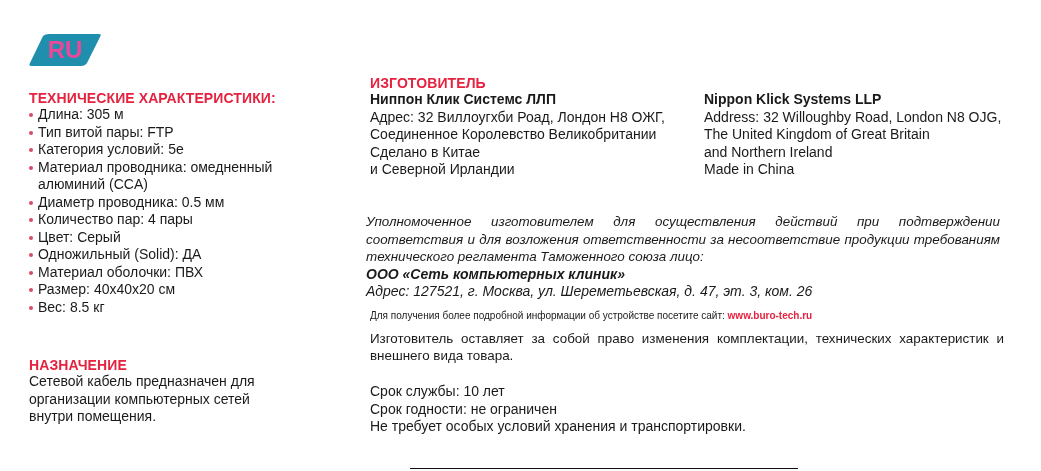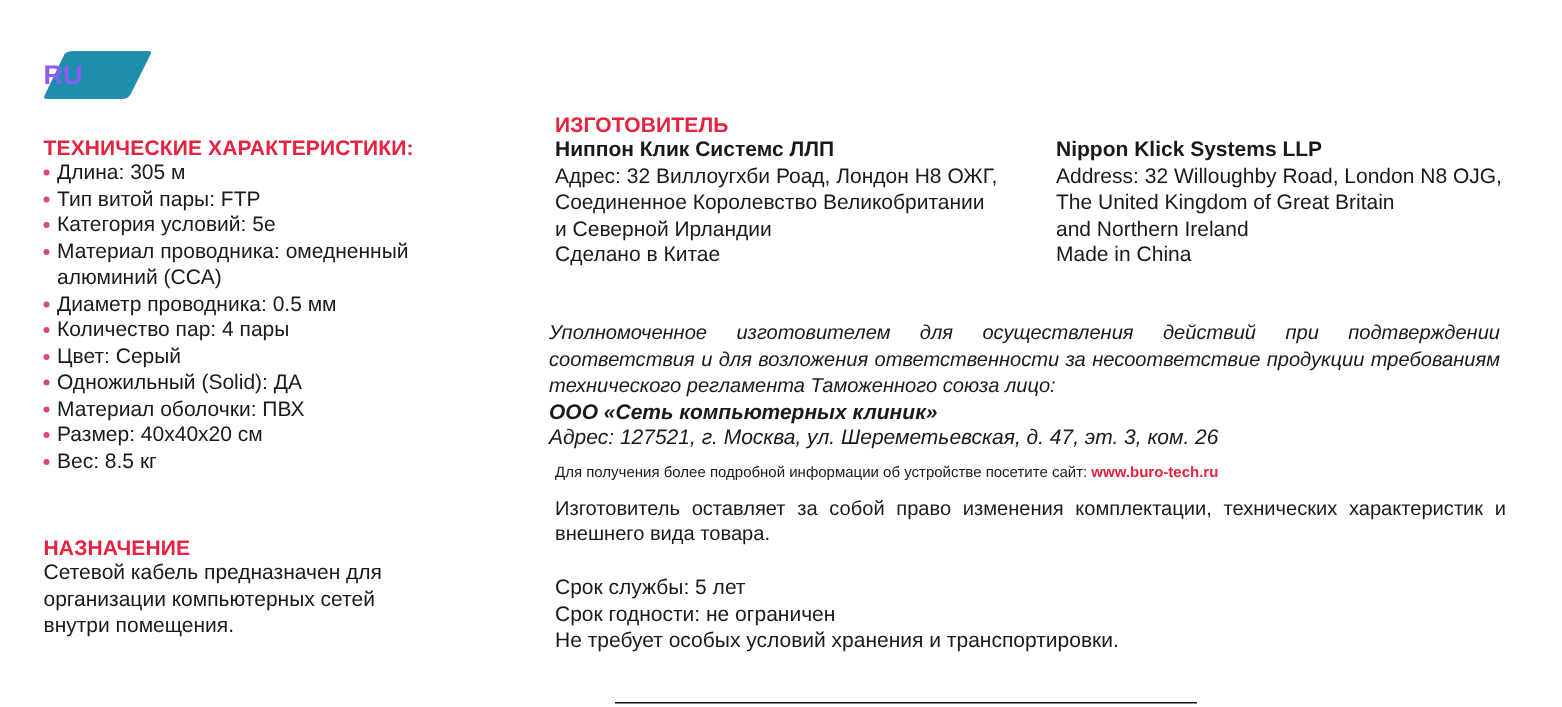--- a/index.html
+++ b/index.html
@@ -6,21 +6,21 @@
     body {
       width: 1041px; height: 471px; background: #ffffff; position: relative; overflow: hidden;
       font-family: "Liberation Sans", "DejaVu Sans", sans-serif; color: #1a1a1a;
     }
     .badge {
       position: absolute; left: 29px; top: 34px; width: 72px; height: 32px;
     }
     .badge svg { position: absolute; left: 0; top: 0; }
     .badge span {
       position: absolute; left: 0; top: 0; width: 72px; height: 32px; line-height: 32px;
-      text-align: left; color: #8b5cf6; font-weight: bold; font-size: 18px; letter-spacing: 0px;
+      text-align: center; color: #ec4899; font-weight: bold; font-size: 24px; letter-spacing: 0px;
     }
     .heading {
       color: #e5223f; font-weight: bold; font-size: 14px; line-height: 16px; letter-spacing: 0.1px;
     }
     .text { font-size: 14px; line-height: 17.5px; }
     .col-left { position: absolute; left: 29px; top: 74px; width: 320px; margin-top: 16px; }
     .specs { list-style: none; margin: 0; padding: 0; }
     .specs li { position: relative; padding-left: 9px; font-size: 14px; line-height: 17.5px; }
     .specs li .bullet {
       position: absolute; left: 0; top: 7px; width: 4px; height: 4px; border-radius: 50%; background: #d64a6a;
@@ -67,22 +67,22 @@
 <div class="purpose">
   <div class="heading">НАЗНАЧЕНИЕ</div>
   <div class="text" style="width:245px">Сетевой кабель предназначен для организации компьютерных сетей внутри помещения.</div>
 </div>
 
 <div class="maker">
   <div class="heading">ИЗГОТОВИТЕЛЬ</div>
   <div class="text bold">Ниппон Клик Системс ЛЛП</div>
   <div class="text">Адрес: 32 Виллоугхби Роад, Лондон Н8 ОЖГ,</div>
   <div class="text">Соединенное Королевство Великобритании</div>
+  <div class="text">Сделано в Китае</div>
   <div class="text">и Северной Ирландии</div>
-  <div class="text">Сделано в Китае</div>
 </div>
 
 <div class="maker-en">
   <div class="text bold">Nippon Klick Systems LLP</div>
   <div class="text">Address: 32 Willoughby Road, London N8 OJG,</div>
   <div class="text">The United Kingdom of Great Britain</div>
   <div class="text">and Northern Ireland</div>
   <div class="text">Made in China</div>
 </div>
 
@@ -91,18 +91,18 @@
   <div class="text bold">ООО «Сеть компьютерных клиник»</div>
   <div class="text">Адрес: 127521, г. Москва, ул. Шереметьевская, д. 47, эт. 3, ком. 26</div>
 </div>
 
 <div class="block2">
   <div class="text" style="font-size:10px"><span>Для получения более подробной информации об устройстве посетите сайт: </span><span class="site">www.buro-tech.ru</span></div>
   <p class="p text justify" style="margin-top:5px;font-size:13.4px">Изготовитель оставляет за собой право изменения комплектации, технических характеристик и внешнего вида товара.</p>
 </div>
 
 <div class="block3">
-  <div class="text">Срок службы: 5 лет</div>
+  <div class="text">Срок службы: 10 лет</div>
   <div class="text">Срок годности: не ограничен</div>
   <div class="text">Не требует особых условий хранения и транспортировки.</div>
 </div>
 
 <div class="rule"></div>
 
 </body></html>

